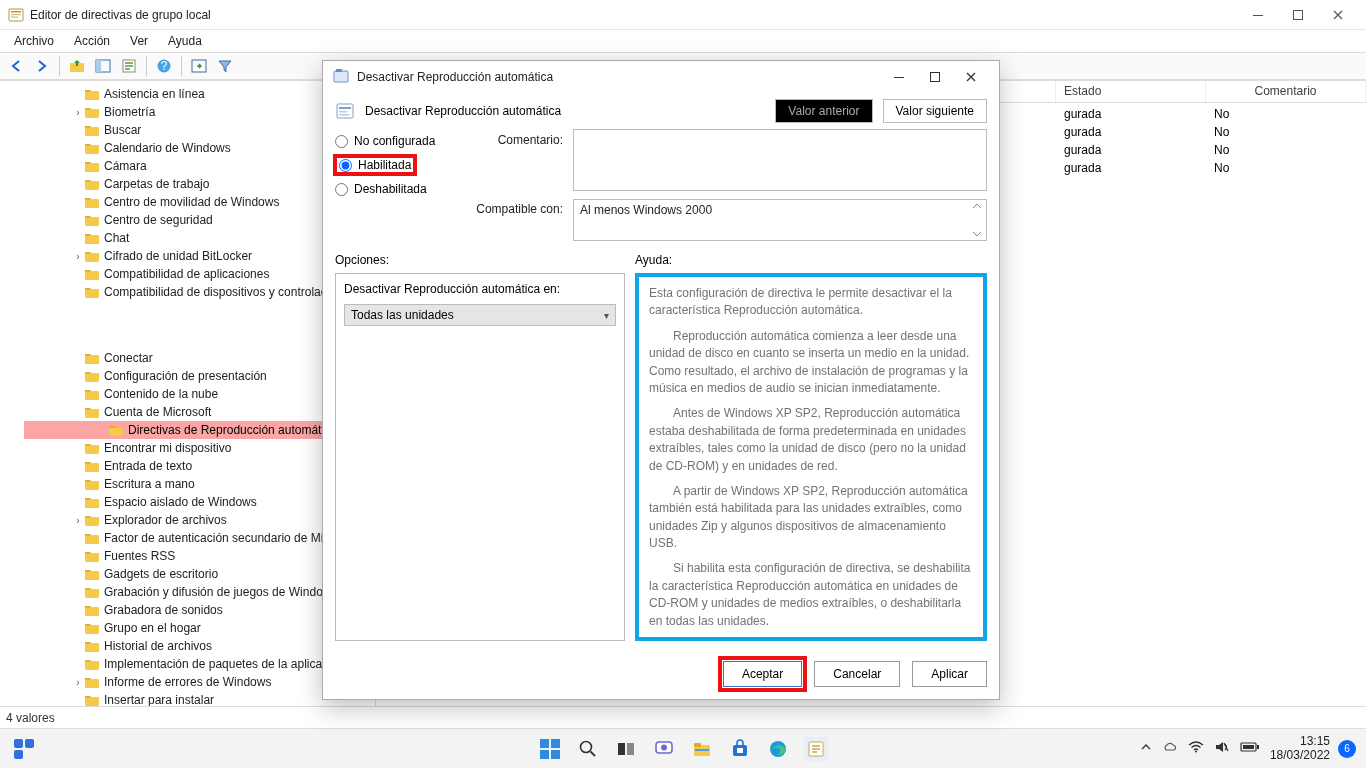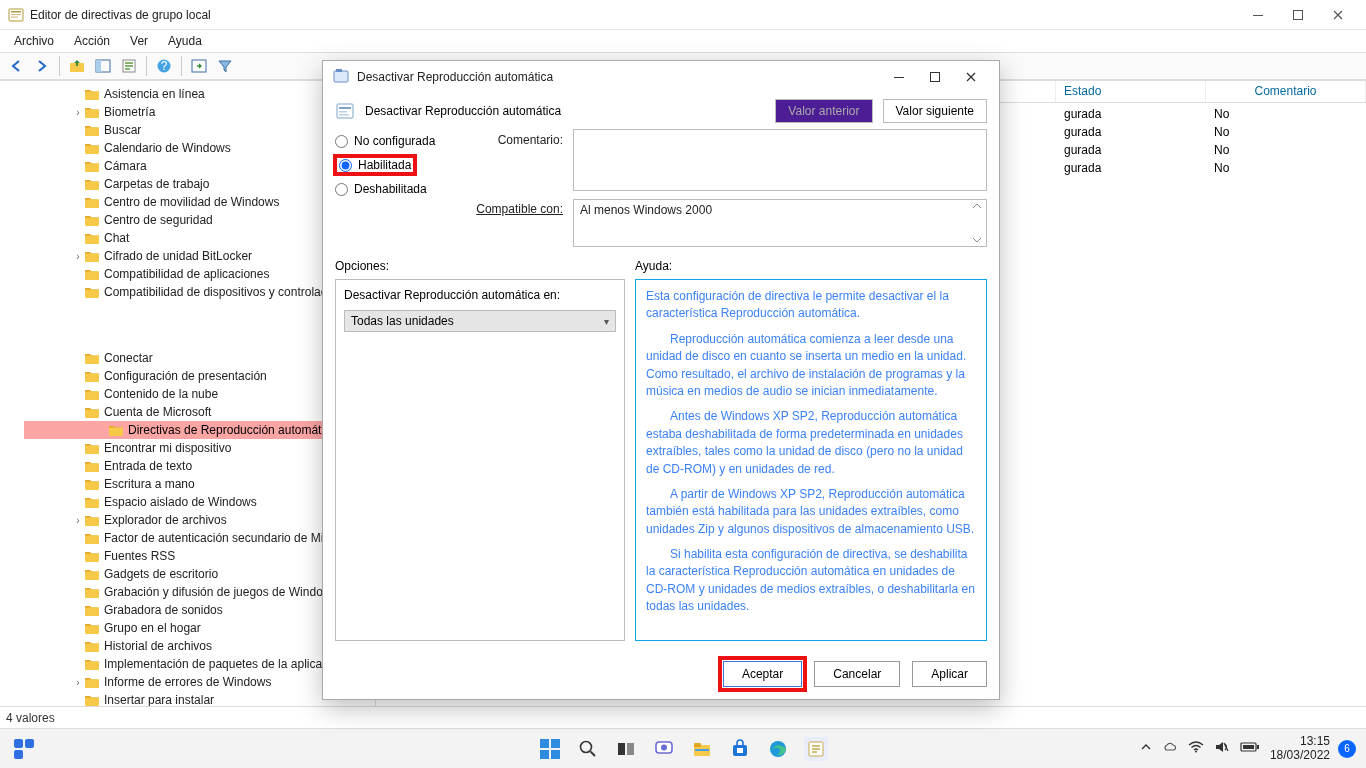--- a/index.html
+++ b/index.html
@@ -30,21 +30,21 @@
 
 .tree-node { display: flex; align-items: center; height: 18px; padding-left: 4px; white-space: nowrap; overflow: hidden; }
 .tree-exp { width: 12px; text-align: center; color: #666; font-size: 10px; cursor: default; }
 .tree-folder-icon { width: 16px; height: 14px; margin-right: 4px; display:inline-flex; align-items:center; justify-content:center;}
 .tree-label { color: #222; }
 .tree-node.selected { background: #fca5a5; margin-left: 24px; }
 .tree-node.selected .tree-label { color: #000; }
 
 
 .list-header { height: 22px; display: flex; border-bottom: 1px solid #ddd; background:#fff; }
-.list-header .col { padding: 3px 8px; border-right: 1px solid #eee; color:#0369a1; }
+.list-header .col { padding: 3px 8px; border-right: 1px solid #eee; color:#404040; }
 .list-body { flex:1; overflow:hidden; padding-top:2px; }
 .list-row { display:flex; height:18px; align-items:center; }
 .list-row .col { padding: 0 8px; overflow:hidden; white-space:nowrap; text-overflow:ellipsis; }
 .col-com { flex:1; text-align:center; }
 .col-com-cell { flex:1; padding-left: 30px; }
 
 
 .statusbar { height: 22px; border-top: 1px solid #ddd; display: flex; align-items:center; padding: 0 6px; color:#333; background:#fff; }
 
 
@@ -59,39 +59,39 @@
 
 
 .dialog { position: absolute; left: 322px; top: 60px; width: 678px; height: 640px; background:#fff; border:1px solid #aaa; box-shadow: 0 8px 24px rgba(0,0,0,.25); display:flex; flex-direction:column; z-index:50;}
 .dlg-titlebar { height: 32px; display:flex; align-items:center; padding: 0 10px; }
 .dlg-titlebar .dlg-title { flex:1; color:#222; }
 .dlg-titlebar .dlg-btn { width:36px; height:28px; display:flex; align-items:center; justify-content:center; color:#333;}
 .dlg-subhead { height: 36px; display:flex; align-items:center; padding: 0 12px; gap:10px; }
 .dlg-subhead .subhead-icon { width:20px; height:20px; }
 .dlg-subhead .spacer { flex:1; }
 .dlg-subhead .btn { height:24px; padding: 0 12px; border:1px solid #bbb; background:#fff; display:flex; align-items:center; }
-.dlg-subhead .btn.disabled { color:#aaa; background:#4c1d95;}
+.dlg-subhead .btn.disabled { color:#aaa; background:#000000;}
 .dlg-radio-row { display:flex; align-items:center; gap:6px; padding: 3px 12px; height:24px;}
 .dlg-radio-row input[type=radio]{ accent-color:#0a66ff; width:13px; height:13px;}
 .hl-red { outline: 4px solid #e11; outline-offset: -2px; padding:2px 4px; }
 .dlg-body { display:flex; flex-direction:column; flex:1; padding: 0 12px 10px 12px; min-height:0;}
 .row-comentario { display:flex; gap:10px; }
 .row-comentario .lbl { width:90px; text-align:right; padding-top: 4px; color:#222;}
 .row-comentario textarea { flex:1; height:62px; border:1px solid #bbb; resize:none; padding:3px; font-family:inherit; font-size:12px; }
 .row-compatible { display:flex; gap:10px; margin-top:8px; }
-.row-compatible .lbl { width:90px; text-align:right; padding-top:3px; color:#222; white-space:nowrap;text-decoration:underline;}
-.row-compatible .compat-box { flex:1; height:48px; border:1px solid #bbb; padding:3px 6px; color:#222; position:relative;}
+.row-compatible .lbl { width:90px; text-align:right; padding-top:3px; color:#222; white-space:nowrap;}
+.row-compatible .compat-box { flex:1; height:42px; border:1px solid #bbb; padding:3px 6px; color:#222; position:relative;}
 .compat-box .mini-scroll{ position:absolute; right:2px; top:2px; bottom:2px; width:12px; display:flex; flex-direction:column; justify-content:space-between; color:#888;}
 .dlg-lower-labels { display:flex; gap:10px; margin-top:12px;align-items:flex-end; }
 .dlg-lower-labels .opts-lbl { width:290px; }
 .dlg-lower { display:flex; gap:10px; margin-top:6px; flex:1; min-height:0; }
 .opts-box { width:290px; border:1px solid #bbb; padding:8px; display:flex; flex-direction:column; gap:8px;}
 .dropdown { border:1px solid #bbb; height:22px; display:flex; align-items:center; padding:0 6px; position:relative; background:#e5e5e5; }
 .dropdown .chev { position:absolute; right:6px; color:#555; font-size:10px;}
-.help-box { flex:1; border:1px solid #0ea5e9; padding:8px 10px; overflow-y:auto; color:#3b82f6; line-height:1.45; }
+.help-box { flex:1; border:4px solid #0ea5e9; padding:8px 10px; overflow-y:auto; color:#737373; line-height:1.45; }
 .help-box p { margin-bottom:8px; }
 .help-box p.indent { text-indent: 24px; }
 .dlg-buttons { display:flex; gap:12px; justify-content:flex-end; padding:10px 12px 12px 12px; }
 .dlg-buttons .btn { height:26px; padding:0 18px; border:1px solid #999; background:#fff; display:flex; align-items:center; }
 .dlg-buttons .btn.accept { outline:4px solid #e11; outline-offset:1px; border-color:#3a76d8; }
 
 
 .fld-yellow { fill:#f7c948; }
 .fld-tab { fill:#e0a624; }
 </style>

